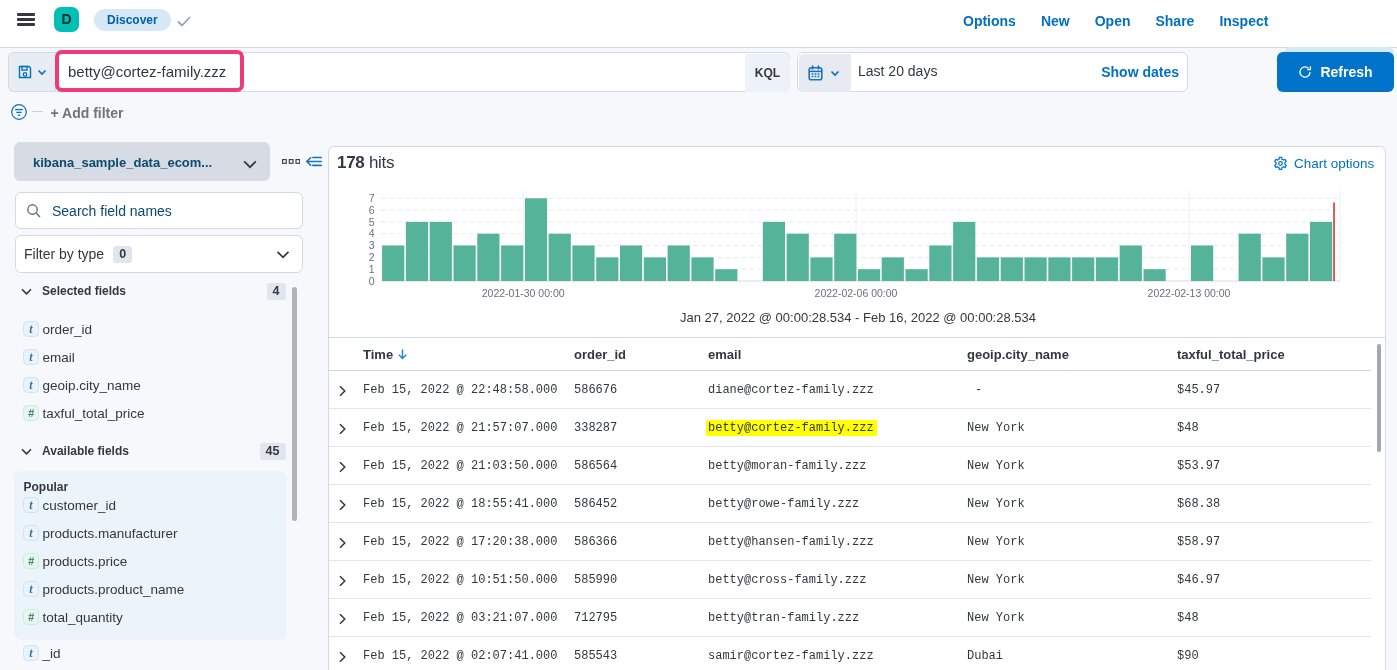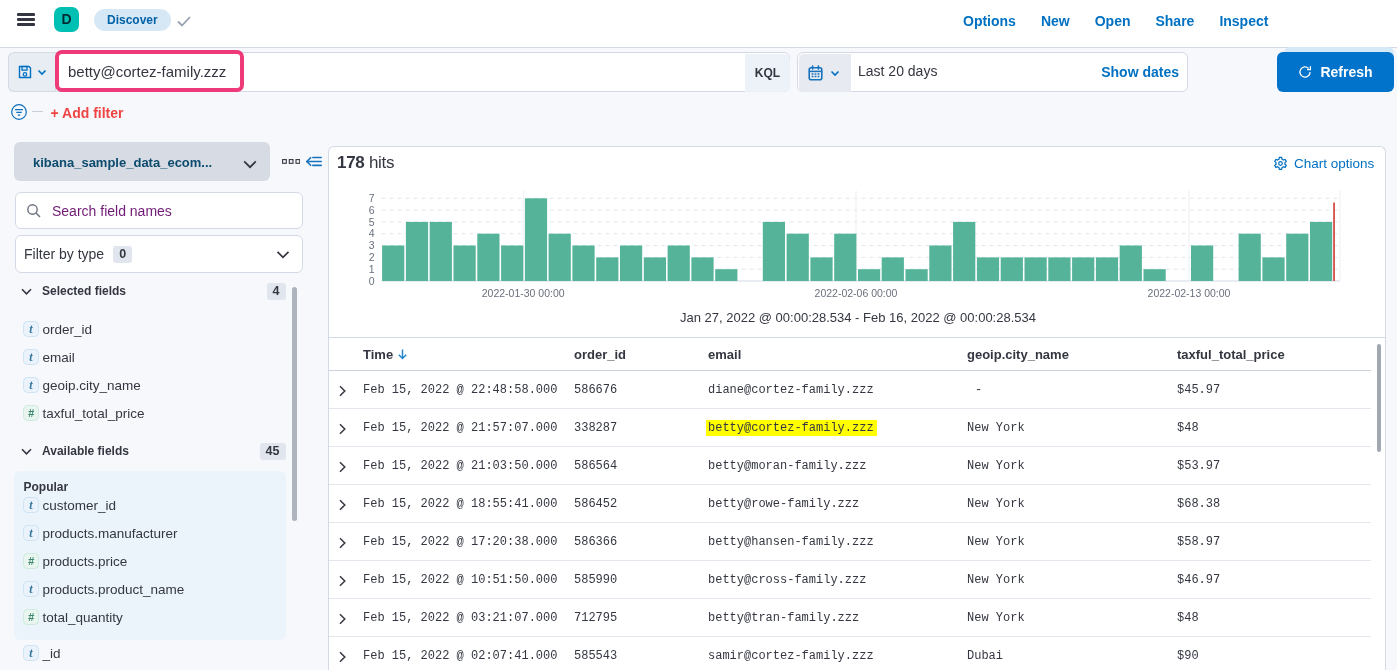--- a/index.html
+++ b/index.html
@@ -24,27 +24,27 @@
 #sqseg { position:absolute; left:0; top:0; width:47px; height:40px; background:#E8ECF3; border:1px solid #D3DAE6; border-right:none; border-radius:6px 0 0 6px; display:flex; align-items:center; justify-content:center; gap:3px; }
 #qinput { position:absolute; left:47px; top:0; width:735px; height:40px; background:#fff; border:1px solid #D3DAE6; border-radius:0 6px 6px 0; }
 #qtext { position:absolute; left:12px; top:10px; font-size:15px; color:#343741; }
 #kql { position:absolute; left:689px; top:1px; width:45px; height:38px; background:#EDF1F8; border-radius:0 6px 6px 0; color:#343741; font-weight:600; font-size:12px; text-align:center; line-height:38px; }
 #pinkbox { position:absolute; left:46.5px; top:-2px; width:189px; height:42px; border:4px solid #EE3A78; border-radius:7px; z-index:5; }
 #dpick { position:absolute; left:789px; top:0; width:391px; height:40px; background:#fff; border:1px solid #D3DAE6; border-radius:6px; }
 #dseg { position:absolute; left:0.5px; top:0.5px; width:52px; height:38px; background:#E8EAF1; border-radius:5px 0 0 5px; display:flex; align-items:center; justify-content:center; gap:6px; }
 #dtext { position:absolute; left:60px; top:10px; font-size:14px; color:#343741; }
 #showdates { position:absolute; right:8px; top:11px; font-size:14px; font-weight:600; color:#0071C2; }
 #refresh { position:absolute; left:1269px; top:0; width:117px; height:40px; background:#0273CA; border-radius:6px; display:flex; align-items:center; justify-content:center; gap:8px; color:#fff; font-weight:600; font-size:14px; }
-#addfilter { color:#ef4444; font-weight:600; font-size:14px; }
+#addfilter { color:#737373; font-weight:600; font-size:14px; }
 
 
 #idxbtn { position:absolute; left:14px; top:142px; width:256px; height:39px; background:#D7DCE4; border-radius:6px; }
 #idxbtn .t { font-weight:700; font-size:13px; color:#0c4a6e; }
 #srchbox { position:absolute; left:15px; top:192px; width:288px; height:37px; background:#fff; border:1px solid #D3DAE6; border-radius:6px; display:flex; align-items:center; }
-#srchbox .ph { color:#701a75; font-size:14px; margin-left:10px; }
+#srchbox .ph { color:#0c4a6e; font-size:14px; margin-left:10px; }
 #ftype { position:absolute; left:15px; top:235px; width:288px; height:38px; background:#fff; border:1px solid #D3DAE6; border-radius:6px; display:flex; align-items:center; font-size:14px; }
 .badge { background:#E0E5EE; border-radius:3px; font-size:12.5px; font-weight:600; color:#343741; padding:1.5px 6px; }
 .sechdr { position:absolute; display:flex; align-items:center; font-size:12px; font-weight:700; color:#343741; }
 .sechdr .badge { position:absolute; }
 .fitem { position:absolute; display:flex; align-items:center; font-size:13.5px; color:#343741; }
 .tok { width:16px; height:16px; border-radius:4.5px; margin-right:3.5px; text-align:center; }
 .tok.t { background:#EAF3FB; border:1px solid #CFE3F3; color:#35789F; font:italic 700 12px/14px "Liberation Serif", serif; }
 .tok.n { background:#E9F6F0; border:1px solid #CEEADD; color:#3E8871; font:italic 700 11px/14.5px "Liberation Sans", sans-serif; }
 #popbox { position:absolute; left:14px; top:471px; width:272px; height:169px; background:#ECF4FB; border-radius:6px; }
 #sbscroll { position:absolute; left:292px; top:287px; width:4.5px; height:234px; background:#AEB4BE; border-radius:3px; }

